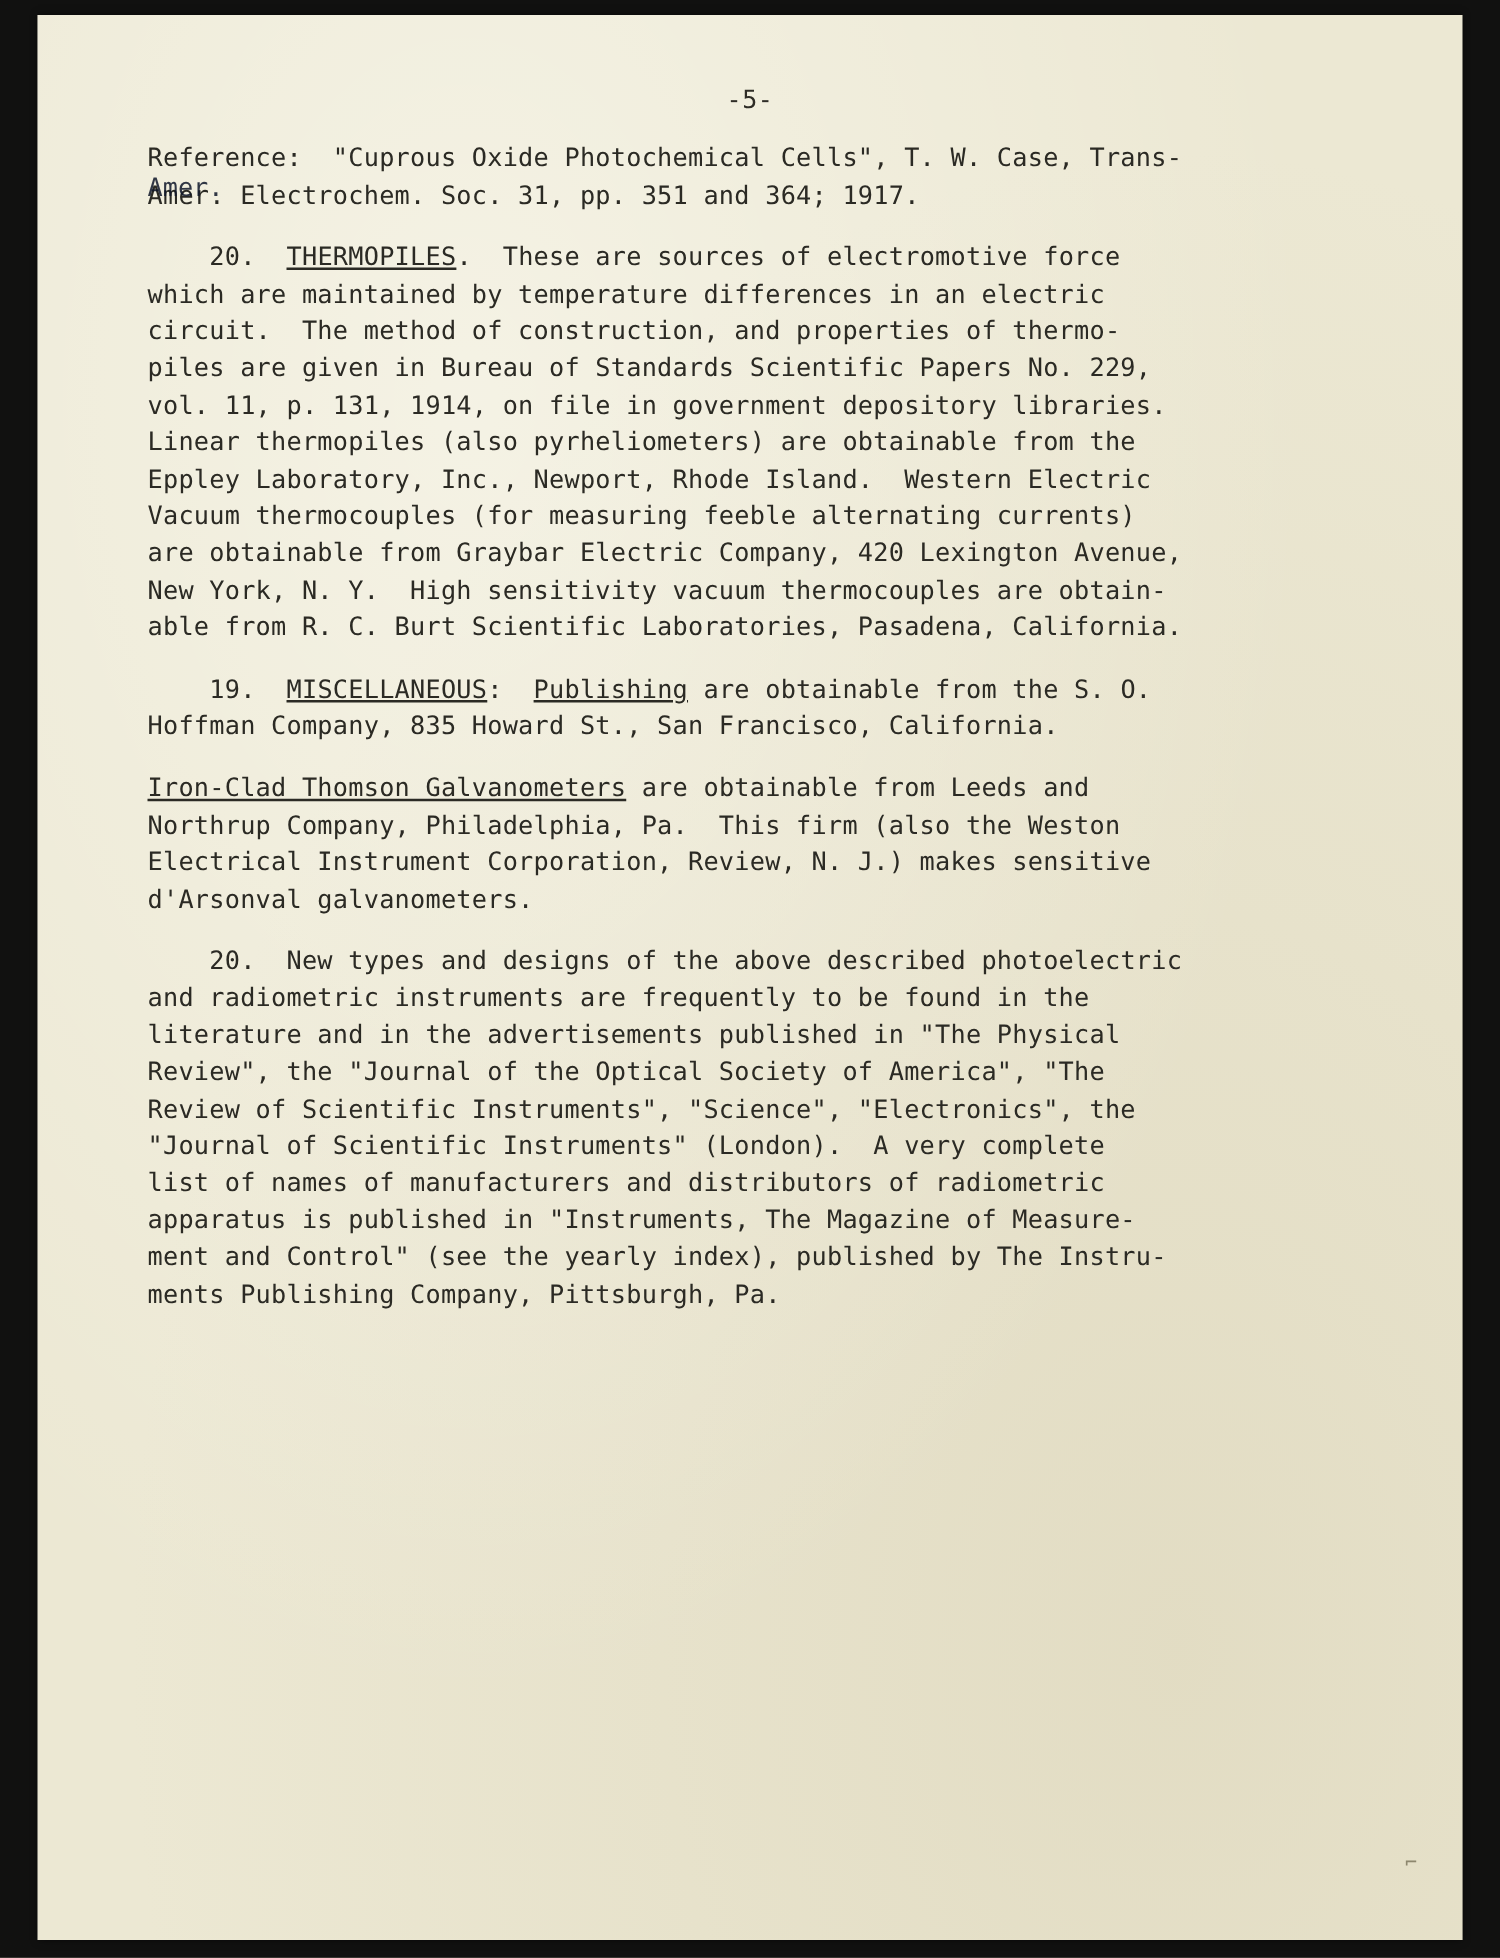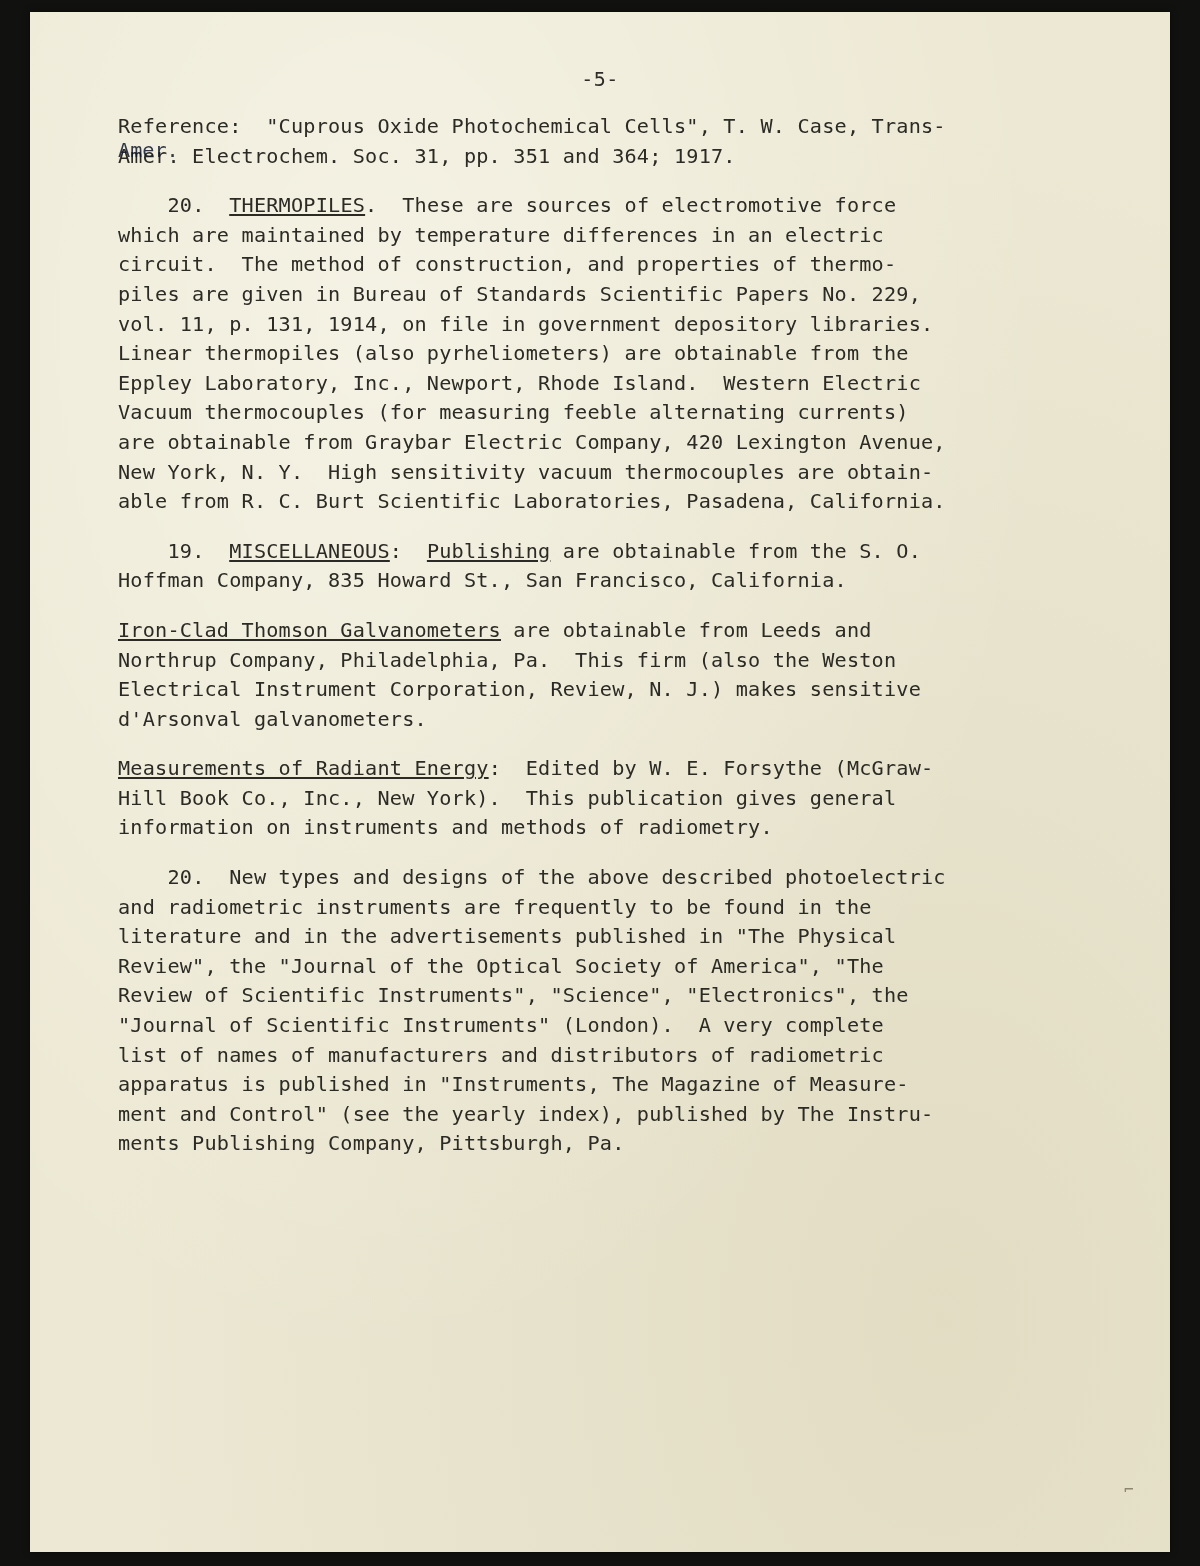--- a/index.html
+++ b/index.html
@@ -127,23 +127,20 @@
 able from R. C. Burt Scientific Laboratories, Pasadena, California.</span></p>
 
         <p class="para"><span>    19.  </span><span class="u">MISCELLANEOUS</span><span>:  </span><span class="u">Publishing</span><span> are obtainable from the S. O.
 Hoffman Company, 835 Howard St., San Francisco, California.</span></p>
 
         <p class="para"><span class="u">Iron-Clad Thomson Galvanometers</span><span> are obtainable from Leeds and
 Northrup Company, Philadelphia, Pa.  This firm (also the Weston
 Electrical Instrument Corporation, Review, N. J.) makes sensitive
 d'Arsonval galvanometers.</span></p>
 
-        <p class="para"><span class="u">Measurements of Radiant Energy</span><span>:  Edited by W. E. Forsythe (McGraw-
-Hill Book Co., Inc., New York).  This publication gives general
-information on instruments and methods of radiometry.</span></p>
 
         <p class="para tight"><span>    20.  New types and designs of the above described photoelectric
 and radiometric instruments are frequently to be found in the
 literature and in the advertisements published in "The Physical
 Review", the "Journal of the Optical Society of America", "The
 Review of Scientific Instruments", "Science", "Electronics", the
 "Journal of Scientific Instruments" (London).  A very complete
 list of names of manufacturers and distributors of radiometric
 apparatus is published in "Instruments, The Magazine of Measure-
 ment and Control" (see the yearly index), published by The Instru-

